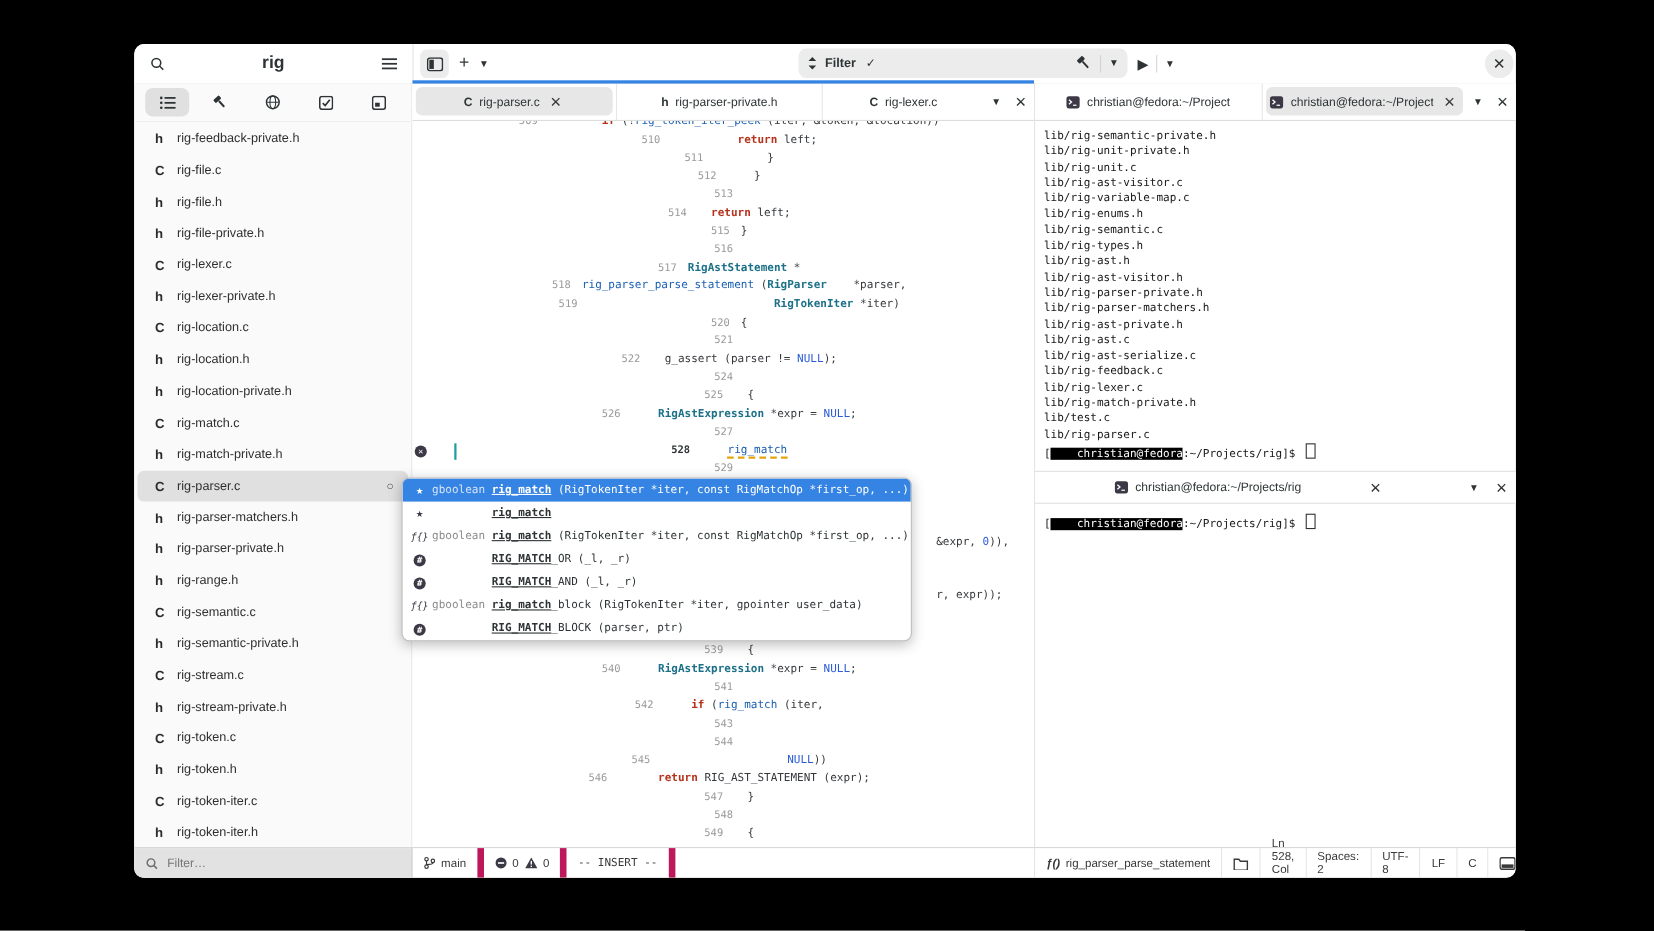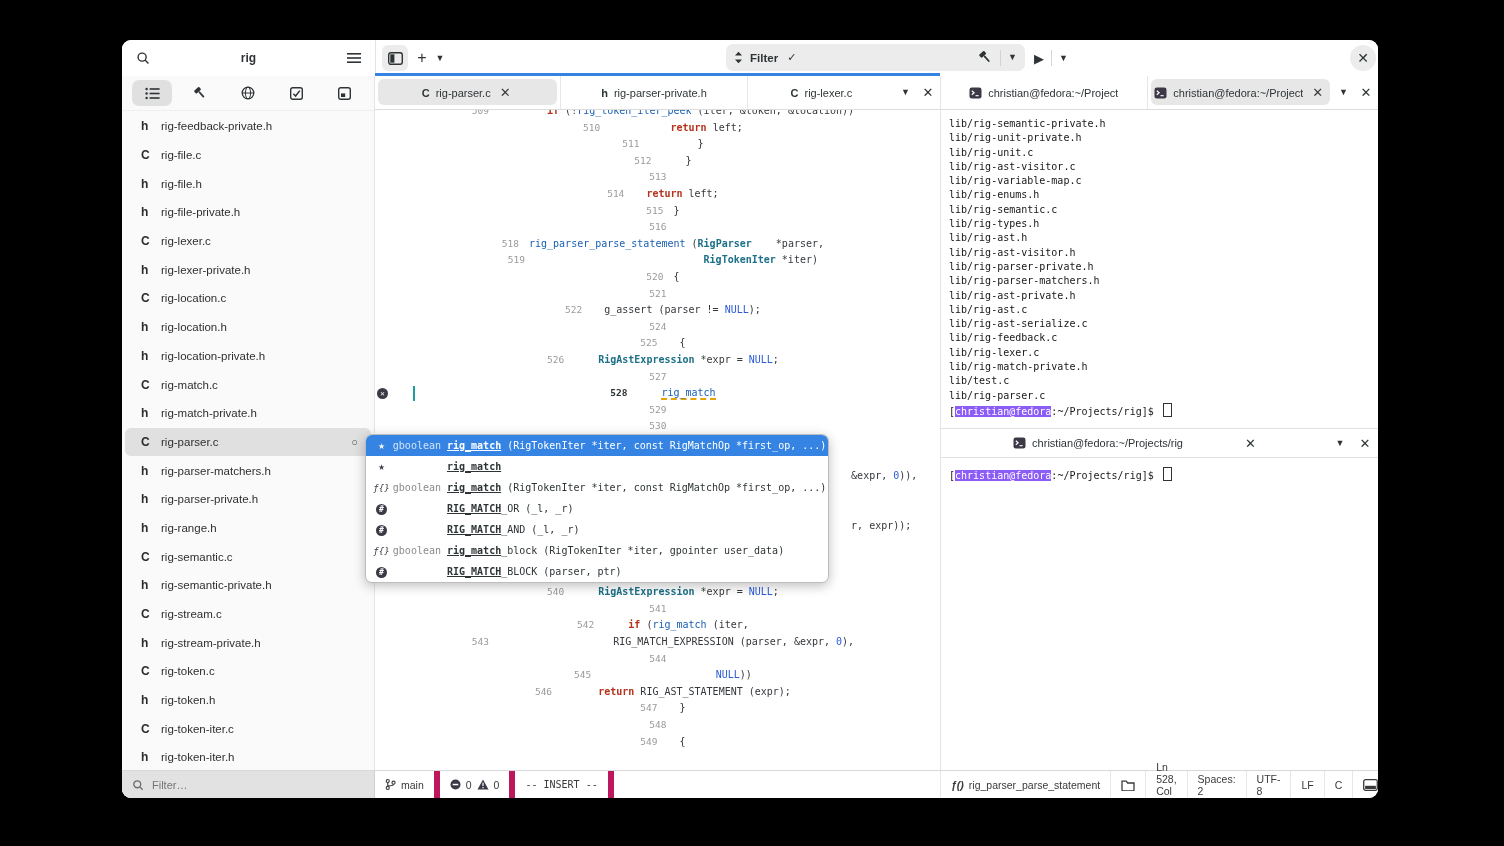--- a/index.html
+++ b/index.html
@@ -9,21 +9,21 @@
           border-radius:9px;overflow:hidden;box-shadow:0 0 0 1px rgba(0,0,0,.4);}
   
   .headerbar{position:absolute;left:0;top:0;width:100%;height:36px;background:#fff;
              border-bottom:1px solid #dcdcdc;}
   .hb-zone{position:absolute;top:0;height:36px;}
   .hb-sidebar{left:0;width:253px;border-right:1px solid #e4e4e4;}
   .iconbtn{position:absolute;width:26px;height:26px;top:5px;border:none;background:transparent;
            border-radius:6px;display:flex;align-items:center;justify-content:center;cursor:pointer;padding:0;}
   .iconbtn.bg{background:#ececec;}
   .hb-title{position:absolute;left:0;right:0;top:0;height:36px;display:flex;align-items:center;
-            justify-content:center;font-weight:bold;font-size:12px;}
+            justify-content:center;font-weight:bold;font-size:16px;}
   .omnibar{position:absolute;left:604px;top:4px;width:299px;height:27px;background:#ececec;
            border-radius:7px;display:flex;align-items:center;padding:0 8px;box-sizing:border-box;cursor:pointer;}
   .ob-label{font-weight:bold;font-size:11.5px;margin-left:7px;}
   .ob-check{margin-left:9px;font-size:11px;color:#2e3436;}
   .ob-spacer{flex:1;}
   .ob-sep{width:1px;height:16px;background:#d2d2d2;margin:0 7px;}
   .chev{font-size:9px;color:#2e3436;line-height:1;}
   .run-group{position:absolute;left:912px;top:5px;height:26px;display:flex;align-items:center;}
   .rg-sep{width:1px;height:16px;background:#d8d8d8;margin:0 7px;}
   .close-btn{position:absolute;left:1228px;top:5px;width:26px;height:26px;border-radius:50%;
@@ -90,21 +90,21 @@
   .prest{white-space:pre;}
   
   .rightpanel{position:absolute;left:818px;top:36px;width:438px;height:694px;background:#fff;
               border-left:1px solid #e4e4e4;box-sizing:border-box;}
   .term{font-family:"DejaVu Sans Mono",monospace;font-size:10px;color:#171717;}
   .term1{position:absolute;top:34px;left:0;right:0;height:318px;padding:7px 8px;line-height:14.3px;
          white-space:pre;box-sizing:border-box;overflow:hidden;}
   .term2-tabs{position:absolute;top:352px;left:0;right:0;height:30px;border-top:1px solid #e0e0e0;
               border-bottom:1px solid #e0e0e0;display:flex;align-items:center;background:#fff;box-sizing:border-box;}
   .term2{position:absolute;top:382px;left:0;right:0;bottom:0;padding:9px 8px;line-height:14.3px;box-sizing:border-box;}
-  .tsel{background:#8b5cf6;color:#fff;}
+  .tsel{background:#000000;color:#fff;padding-left:24px;}
   .tcur{display:inline-block;width:7px;height:12px;border:1px solid #2e3436;vertical-align:-2px;margin-left:3px;}
   .ttab{display:flex;align-items:center;gap:6px;font-size:11px;}
   
   .statusbar{position:absolute;left:0;bottom:0;width:100%;height:28px;border-top:1px solid #d8d8d8;
              background:#fff;display:flex;align-items:stretch;font-size:10.5px;color:#3a3a3a;box-sizing:border-box;}
   .sb-filter{flex:0 0 253px;background:#e2e2e2;display:flex;align-items:center;gap:6px;
              padding-left:10px;border-right:1px solid #d0d0d0;box-sizing:border-box;}
   .sb-filter input{background:transparent;border:none;outline:none;font-size:11px;color:#333;width:190px;
                    font-family:"Liberation Sans",sans-serif;}
   .sb-ed{flex:0 0 565px;display:flex;align-items:stretch;}
@@ -360,20 +360,21 @@
       </div>
     <div class="code" id="code">
         <div class="cl"><span class="ln">509</span><span class="lc">        <span class="tk-k">if</span> (!<span class="tk-l">rig_token_iter_peek</span> (iter, &amp;token, &amp;location))</span></div>
         <div class="cl"><span class="ln">510</span><span class="lc">          <span class="tk-k">return</span> left;</span></div>
         <div class="cl"><span class="ln">511</span><span class="lc">        }</span></div>
         <div class="cl"><span class="ln">512</span><span class="lc">    }</span></div>
         <div class="cl"><span class="ln">513</span><span class="lc"></span></div>
         <div class="cl"><span class="ln">514</span><span class="lc">  <span class="tk-k">return</span> left;</span></div>
         <div class="cl"><span class="ln">515</span><span class="lc">}</span></div>
         <div class="cl"><span class="ln">516</span><span class="lc"></span></div>
+        <div class="cl"><span class="ln">517</span><span class="lc"><span class="tk-t">RigAstStatement</span> *</span></div>
         <div class="cl"><span class="ln">518</span><span class="lc"><span class="tk-f">rig_parser_parse_statement</span> (<span class="tk-t">RigParser</span>    *parser,</span></div>
         <div class="cl"><span class="ln">519</span><span class="lc">                            <span class="tk-t">RigTokenIter</span> *iter)</span></div>
         <div class="cl"><span class="ln">520</span><span class="lc">{</span></div>
         <div class="cl"><span class="ln">521</span><span class="lc"></span></div>
         <div class="cl"><span class="ln">522</span><span class="lc">  g_assert (parser != <span class="tk-c">NULL</span>);</span></div>
         <div class="cl"><span class="ln">524</span><span class="lc"></span></div>
         <div class="cl"><span class="ln">525</span><span class="lc">  {</span></div>
         <div class="cl"><span class="ln">526</span><span class="lc">    <span class="tk-t">RigAstExpression</span> *expr = <span class="tk-c">NULL</span>;</span></div>
         <div class="cl"><span class="ln">527</span><span class="lc"></span></div>
         <div class="cl cur"><span class="err-badge">✕</span><span class="ln">528</span><span class="lc">    <span class="tk-e">rig_match</span></span><span class="caret"></span></div>
@@ -384,21 +385,21 @@
         <div class="cl"><span class="ln">533</span><span class="lc">                                                                     &amp;expr, <span class="tk-c">0</span>)),</span></div>
         <div class="cl"><span class="ln">534</span><span class="lc"></span></div>
         <div class="cl"><span class="ln">535</span><span class="lc"></span></div>
         <div class="cl"><span class="ln">536</span><span class="lc">                                                                    r, expr));</span></div>
         <div class="cl"><span class="ln">537</span><span class="lc"></span></div>
         <div class="cl"><span class="ln">538</span><span class="lc"></span></div>
         <div class="cl"><span class="ln">539</span><span class="lc">  {</span></div>
         <div class="cl"><span class="ln">540</span><span class="lc">    <span class="tk-t">RigAstExpression</span> *expr = <span class="tk-c">NULL</span>;</span></div>
         <div class="cl"><span class="ln">541</span><span class="lc"></span></div>
         <div class="cl"><span class="ln">542</span><span class="lc">    <span class="tk-k">if</span> (<span class="tk-l">rig_match</span> (iter,</span></div>
-        <div class="cl"><span class="ln">543</span><span class="lc">                   RIG_MATCH_EXPRESSION (parser, &amp;expr, <span class="tk-c">0</span>),</span></div>
+        <div class="cl"><span class="ln">543</span></div>
         <div class="cl"><span class="ln">544</span></div>
         <div class="cl"><span class="ln">545</span><span class="lc">                   <span class="tk-c">NULL</span>))</span></div>
         <div class="cl"><span class="ln">546</span><span class="lc">      <span class="tk-k">return</span> RIG_AST_STATEMENT (expr);</span></div>
         <div class="cl"><span class="ln">547</span><span class="lc">  }</span></div>
         <div class="cl"><span class="ln">548</span><span class="lc"></span></div>
         <div class="cl"><span class="ln">549</span><span class="lc">  {</span></div>
       </div>
   </div>
 
   <div class="rightpanel">

